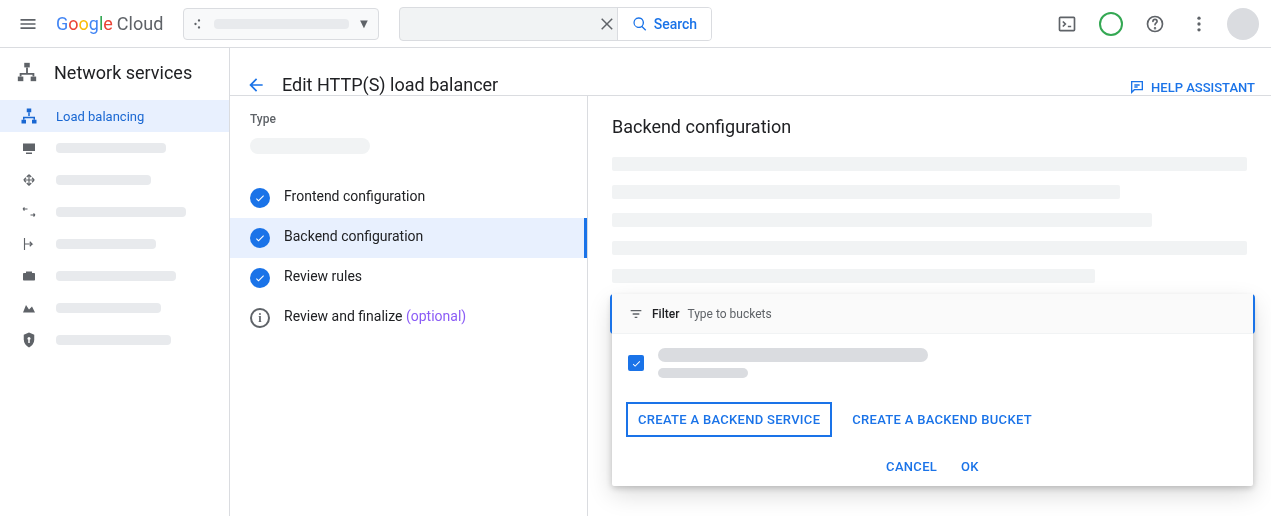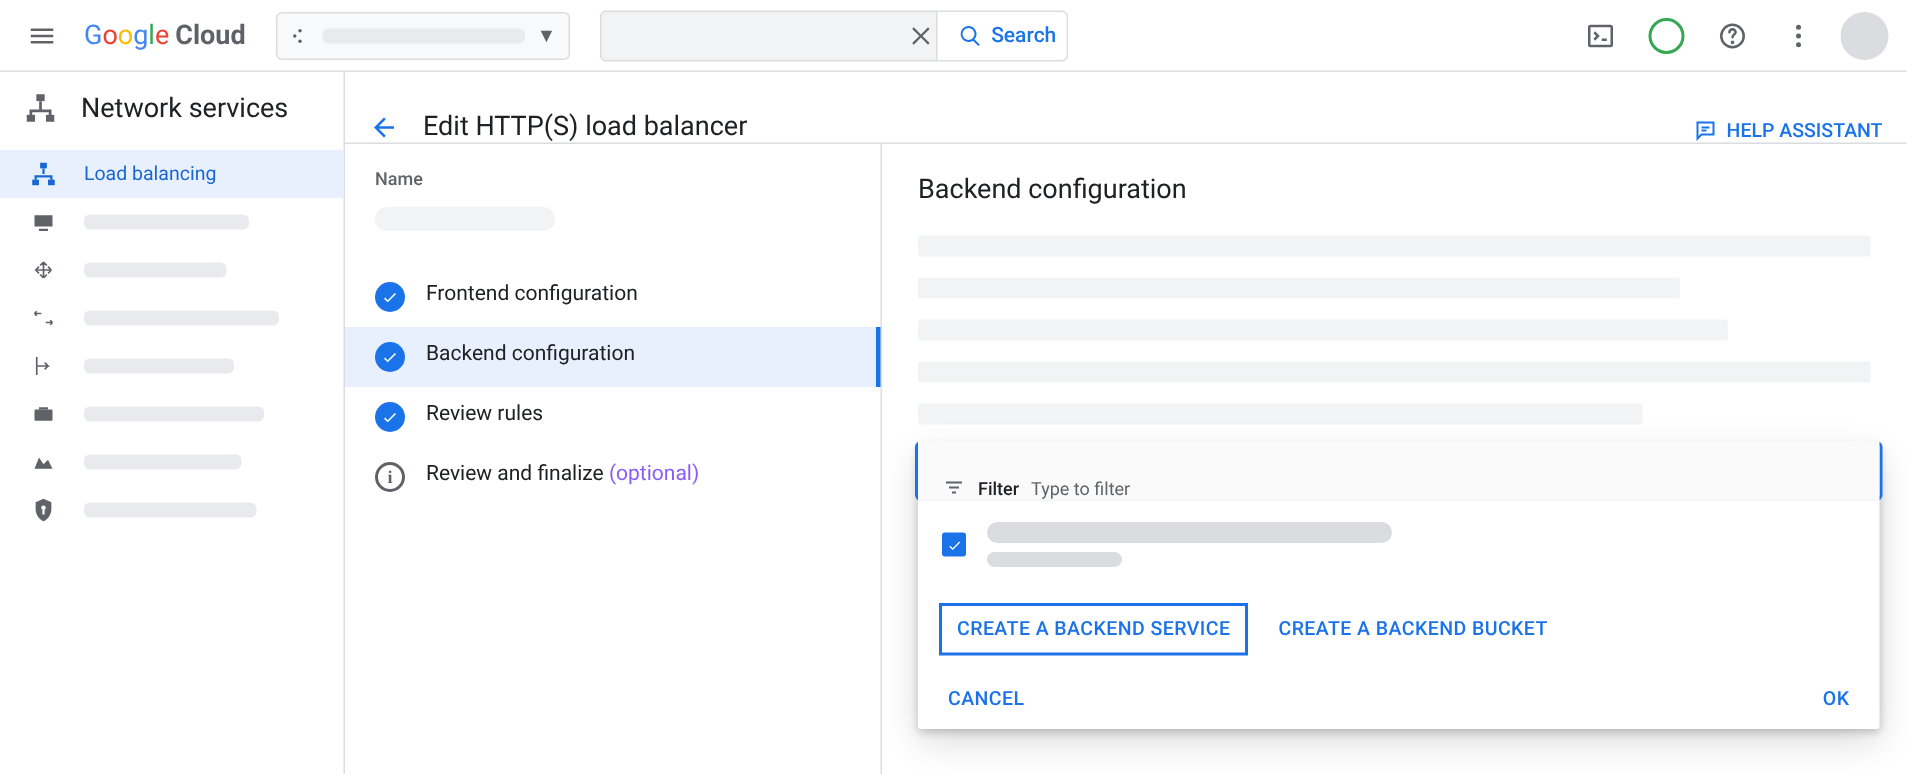--- a/index.html
+++ b/index.html
@@ -3,26 +3,26 @@
   <meta charset="utf-8">
   <style>
     * { box-sizing: border-box; margin: 0; padding: 0; }
     body { font-family: Roboto, "Helvetica Neue", Arial, sans-serif; font-size: 13px; color: #202124; background: #fff; width: 1271px; height: 516px; overflow: hidden; }
 
     
     .topbar { height: 48px; display: flex; align-items: center; padding: 0 8px; border-bottom: 1px solid #dadce0; gap: 8px; }
     .hamburger { width: 40px; height: 40px; display: flex; align-items: center; justify-content: center; cursor: pointer; border-radius: 50%; }
     .logo { display: flex; align-items: center; font-size: 18px; font-weight: 400; gap: 0; margin-right: 12px; }
     .logo .g { color: #4285F4; } .logo .o1 { color: #EA4335; } .logo .o2 { color: #FBBC05; } .logo .g2 { color: #4285F4; } .logo .l { color: #34A853; } .logo .e { color: #EA4335; }
-    .logo .cloud { color: #5f6368; margin-left: 4px; font-weight: 700;}
+    .logo .cloud { color: #5f6368; margin-left: 4px; font-weight: 400;}
     .project-picker { width: 196px; height: 32px; border: 1px solid #dadce0; border-radius: 4px; background: #f8f9fa; display: flex; align-items: center; padding: 0 8px; gap: 8px; cursor: pointer; }
     .project-picker .dots { display: flex; align-items: center; gap: 2px; }
     .project-picker .placeholder { flex: 1; height: 10px; background: #e8eaed; border-radius: 4px; }
     .project-picker .chev { color: #5f6368; }
-    .search-wrap { flex: 1; display: flex; align-items: center; height: 34px; border: 1px solid #dadce0; border-radius: 4px; background: #f1f3f4; overflow: hidden; max-width: 628px; margin-left: 12px; }
+    .search-wrap { flex: 1; display: flex; align-items: center; height: 34px; border: 1px solid #dadce0; border-radius: 4px; background: #f1f3f4; overflow: hidden; max-width: 628px; margin-left: 12px; justify-content: flex-end; }
     .search-input { flex: 1; height: 100%; border: none; background: transparent; padding: 0 12px; font-size: 14px; outline: none; }
     .search-clear { width: 40px; height: 100%; display: flex; align-items: center; justify-content: center; color: #5f6368; cursor: pointer; font-size: 18px; }
     .search-btn { border-left: 1px solid #dadce0; height: 100%; padding: 0 14px; display: flex; align-items: center; gap: 6px; color: #1a73e8; font-weight: 500; cursor: pointer; background: #fff; font-size: 14px; }
     .spacer { flex: 1; }
     .top-icons { display: flex; align-items: center; gap: 4px; margin-left: 8px; }
     .top-icon { width: 40px; height: 40px; display: flex; align-items: center; justify-content: center; cursor: pointer; border-radius: 50%; color: #5f6368; }
     .green-circle { width: 24px; height: 24px; border: 2px solid #34A853; border-radius: 50%; }
     .avatar { width: 32px; height: 32px; background: #dadce0; border-radius: 50%; }
 
     
@@ -66,21 +66,21 @@
     .popover-outline { border: 2px solid #1a73e8; border-radius: 4px; height: 40px; margin: -2px; position: relative; pointer-events:none;}
     .filter-row { height: 40px; display: flex; align-items: center; padding: 0 16px; gap: 8px; color: #5f6368; font-size: 12px; border-bottom: 1px solid #f1f3f4; background:#fafafa;}
     .filter-row .strong { color: #202124; font-weight: 500; }
     .list-row { display: flex; align-items: center; padding: 14px 16px; gap: 14px; }
     .checkbox { width: 16px; height: 16px; background: #1a73e8; border-radius: 2px; display: flex; align-items: center; justify-content: center; color: #fff; flex-shrink:0;}
     .item-texts { display: flex; flex-direction: column; gap: 6px; }
     .redact-pill { height: 14px; background: #dadce0; border-radius: 7px; }
     .action-row { display: flex; align-items: center; gap: 20px; padding: 10px 14px; }
     .create-service { border: 2px solid #1a73e8; color: #1a73e8; font-size: 13px; font-weight: 500; padding: 8px 10px; cursor: pointer; letter-spacing: 0.3px;}
     .create-bucket { color: #1a73e8; font-size: 13px; font-weight: 500; cursor: pointer; letter-spacing: 0.3px;}
-    .dialog-btns { display: flex; justify-content: space-between; gap: 24px; padding: 12px 20px; }
+    .dialog-btns { display: flex; justify-content: center; gap: 24px; padding: 12px 20px; }
     .dialog-btn { color: #1a73e8; font-size: 13px; font-weight: 500; cursor: pointer; letter-spacing: 0.3px;}
 
     .behind-b { position:absolute; left:24px; top:268px; font-size:16px; color:#202124; }
   </style>
 </head>
 <body>
 
 <div class="topbar">
   <div class="hamburger">
     <svg width="20" height="20" viewBox="0 0 24 24" fill="#5f6368">
@@ -236,21 +236,21 @@
             <path d="M4 4h16v12H8l-4 4V4z"></path>
             <path d="M8 9h8M8 12h5"></path>
           </svg>
         <span>HELP ASSISTANT</span>
       </span>
     </div>
 
     <div class="content">
 
       <div class="steps-col">
-        <div class="field-label">Name</div>
+        <div class="field-label">Type</div>
         <div class="name-redact"></div>
 
         <div class="step">
           <span class="check">
             <svg width="12" height="12" viewBox="0 0 24 24" fill="#fff">
                 <path d="M9 16.2l-3.5-3.5L4 14.2 9 19l11-11-1.5-1.5z"></path>
               </svg>
           </span>
           <span>Frontend configuration</span>
         </div>
@@ -284,26 +284,26 @@
         <div class="gray-bar" style="width:100%"></div>
         <div class="gray-bar" style="width:76%"></div>
         <div class="gray-bar" style="width:100%"></div>
 
         <div class="section-label">Backend services &amp; backend buckets</div>
 
         <div class="behind-b">B</div>
 
         <div class="popover">
           <div class="popover-outline"></div>
-          <div class="filter-row" style="margin-top:-40px; position:relative;align-items:flex-end;">
+          <div class="filter-row" style="margin-top:-40px; position:relative;">
             <svg width="16" height="16" viewBox="0 0 24 24" fill="#5f6368">
                 <path d="M4 6h16v2H4zM7 11h10v2H7zM10 16h4v2h-4z"></path>
               </svg>
             <span class="strong">Filter</span>
-            <span>Type to filter</span>
+            <span>Type to buckets</span>
           </div>
           <div class="list-row">
             <span class="checkbox">
               <svg width="11" height="11" viewBox="0 0 24 24" fill="#fff">
                   <path d="M9 16.2l-3.5-3.5L4 14.2 9 19l11-11-1.5-1.5z"></path>
                 </svg>
             </span>
             <div class="item-texts">
               <div class="redact-pill" style="width:270px"></div>
               <div class="redact-pill" style="width:90px;height:10px"></div>

